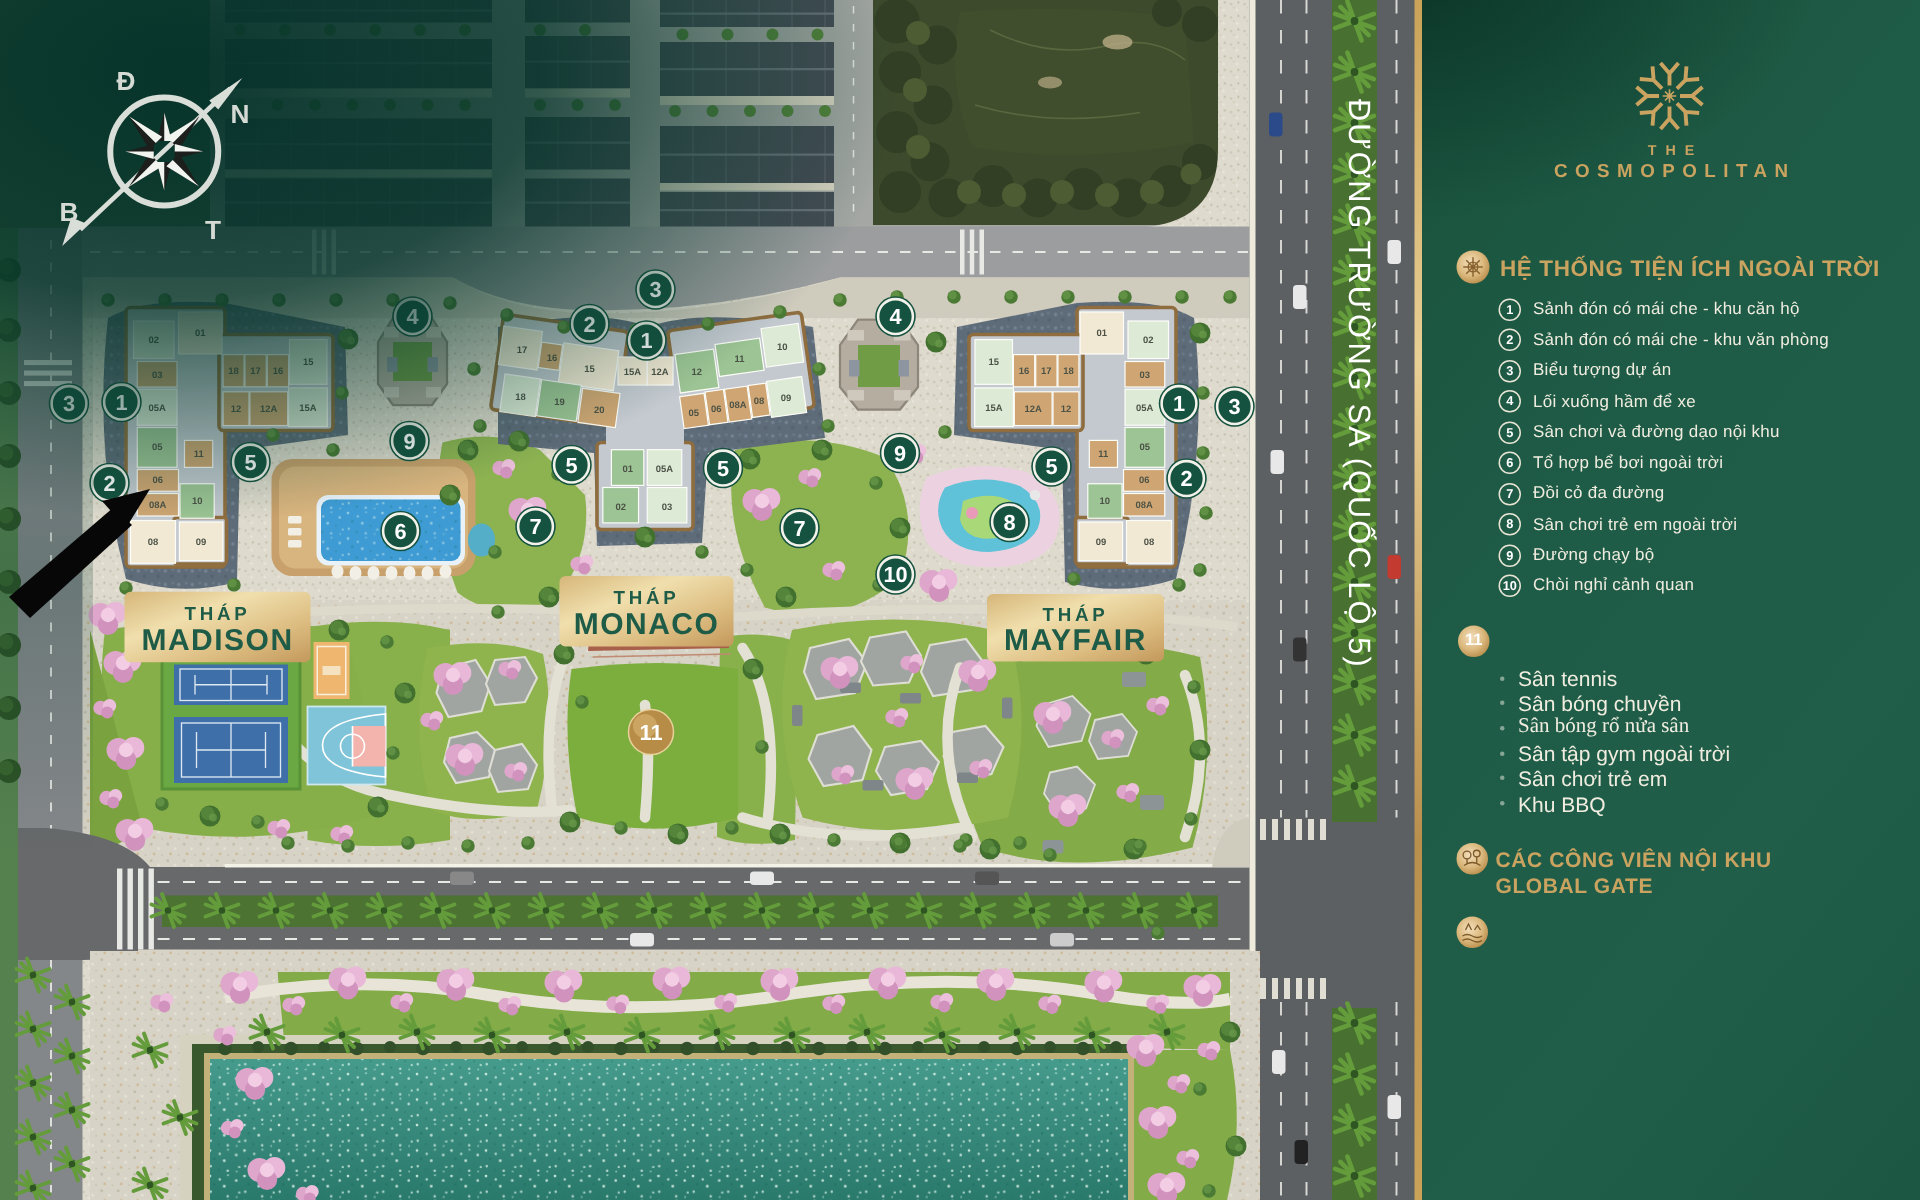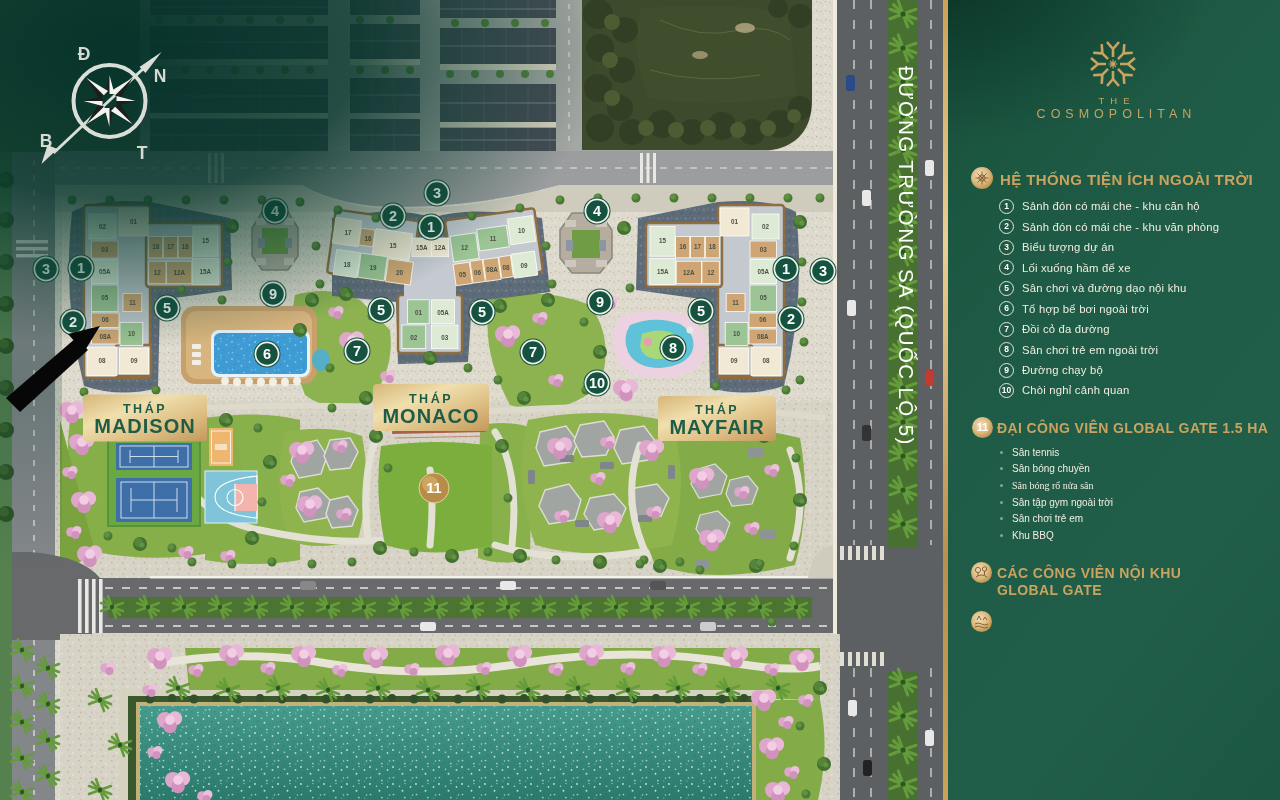--- a/index.html
+++ b/index.html
@@ -1,27 +1,27 @@
 <!DOCTYPE html>
 <html><head>
 <meta charset="utf-8">
 <style>
 html,body{margin:0;padding:0;}
 #wrap{position:relative;width:1280px;height:800px;overflow:hidden;background:#dcd8cc;font-family:"Liberation Sans",sans-serif;}
 #map{position:absolute;left:0;top:0;}
 #sidebar{position:absolute;left:948px;top:0;width:332px;height:800px;background:radial-gradient(ellipse 420px 260px at -8% -4%,rgba(5,40,30,.75),rgba(5,40,30,0) 70%),linear-gradient(128deg,#19523d 0%,#1f5c47 40%,#215e49 70%,#1b5742 100%);}
 #goldline{position:absolute;left:943px;top:0;width:5px;height:800px;background:linear-gradient(180deg,#caa258,#e8cf95 30%,#b98f4e 70%,#caa258);}
 .sb{position:absolute;color:#ece9db;}
-.gold{color:#c9a35f;}
+.gold{color:#c9a35f;font-weight:bold;}
 .item{position:absolute;left:48px;height:14px;display:flex;align-items:center;}
 .num{display:inline-block;width:13px;height:13px;border-radius:50%;border:1.2px solid #e8e5d5;color:#fff;font-size:8.5px;font-weight:bold;text-align:center;line-height:13px;flex:0 0 13px;}
 .itx{margin-left:8px;font-size:11.3px;letter-spacing:.2px;color:#f0ede0;white-space:nowrap;}
 .bul{position:absolute;left:86px;display:flex;align-items:center;height:12px;}
 .bul .d{width:3px;height:3px;border-radius:50%;background:#86a596;flex:0 0 3px;}
-.bul .t{margin-left:9px;font-size:10px;color:#f0ede0;white-space:nowrap;}
+.bul .t{margin-left:9px;font-size:14px;color:#f0ede0;white-space:nowrap;}
 .h2g{position:absolute;left:49px;color:#c9a35f;font-weight:bold;font-size:15px;letter-spacing:.4px;white-space:nowrap;}
 .coin{position:absolute;border-radius:50%;background:radial-gradient(circle at 42% 38%,#f2debc 0%,#dcba7f 45%,#b68a48 80%,#a87e42 100%);}
 </style>
 </head>
 <body>
 <div id="wrap">
 
 <svg id="map" width="950" height="800" viewBox="0 0 950 800" xmlns="http://www.w3.org/2000/svg">
 <defs>
 <pattern id="plz" width="9" height="9" patternUnits="userSpaceOnUse">
@@ -1312,21 +1312,20 @@
 <div class="item" style="left:51px;top:363px;">
         <span class="num">9</span>
         <span class="itx">Đường chạy bộ</span>
       </div>
 <div class="item" style="left:51px;top:383px;">
         <span class="num">10</span>
         <span class="itx">Chòi nghỉ cảnh quan</span>
       </div>
 
 <div class="coin" style="left:24px;top:417px;width:21px;height:21px;color:#fff;font-weight:bold;font-size:11px;text-align:center;line-height:21px;">11</div>
-<div class="h2g" style="left:49px;top:420px;font-size:14px;">ĐẠI CÔNG VIÊN GLOBAL GATE 1.5 HA</div>
 
 <div class="bul" style="left:52px;top:446px;">
         <span class="d"></span>
         <span class="t">Sân tennis</span>
       </div>
 <div class="bul" style="left:52px;top:462.5px;justify-content:space-between;">
         <span class="d"></span>
         <span class="t">Sân bóng chuyền</span>
       </div>
 <div class="bul" style="left:52px;top:479px;font-family:Liberation Serif, serif;">

